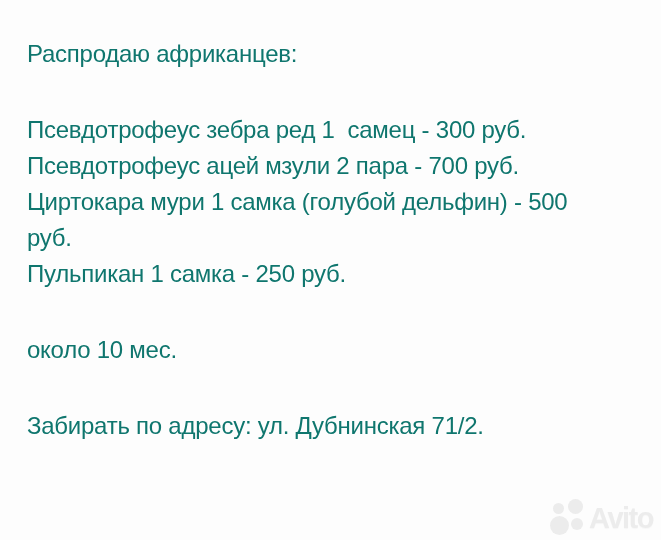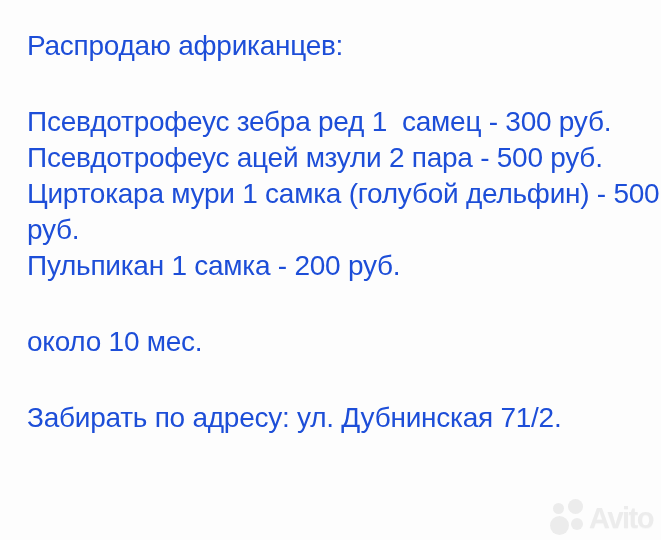--- a/index.html
+++ b/index.html
@@ -11,26 +11,26 @@
     position: relative;
     width: 661px;
     height: 540px;
     background: #fdfdfd;
     overflow: hidden;
     font-family: "Liberation Sans", "DejaVu Sans", sans-serif;
   }
   .desc {
     position: absolute;
     left: 27px;
-    top: 28px;
+    top: 36px;
     width: 616px;
-    font-size: 28px;
+    font-size: 24px;
     line-height: 36px;
     letter-spacing: -0.25px;
-    color: #1d4ed8;
+    color: #0f766e;
   }
   .para {
     margin: 0 0 40px 0;
   }
   .para:last-child {
     margin-bottom: 12px;
   }
   .line {
     white-space: pre;
   }
@@ -75,24 +75,24 @@
 <div class="screen">
 
   <div class="desc">
 
     <div class="para">
       <div class="line">Распродаю африканцев:</div>
     </div>
 
     <div class="para">
       <div class="line">Псевдотрофеус зебра ред 1  самец - 300 руб.</div>
-      <div class="line">Псевдотрофеус ацей мзули 2 пара - 500 руб.</div>
+      <div class="line">Псевдотрофеус ацей мзули 2 пара - 700 руб.</div>
       <div class="line">Циртокара мури 1 самка (голубой дельфин) - 500</div>
       <div class="line">руб.</div>
-      <div class="line">Пульпикан 1 самка - 200 руб.</div>
+      <div class="line">Пульпикан 1 самка - 250 руб.</div>
     </div>
 
     <div class="para">
       <div class="line">около 10 мес.</div>
     </div>
 
     <div class="para">
       <div class="line">Забирать по адресу: ул. Дубнинская 71/2.</div>
     </div>
 

